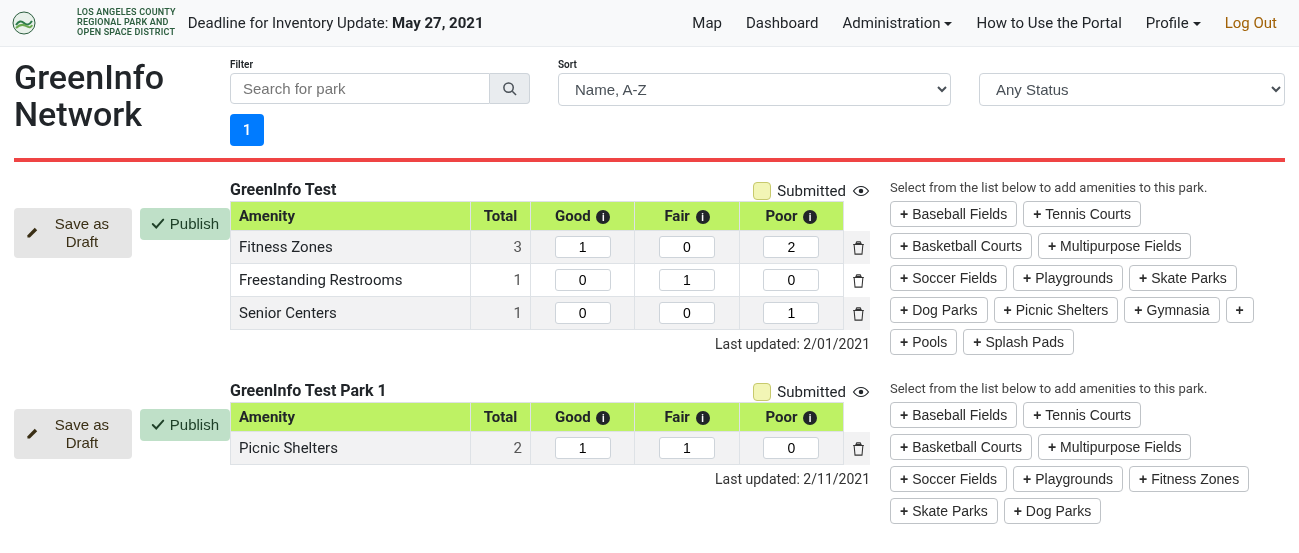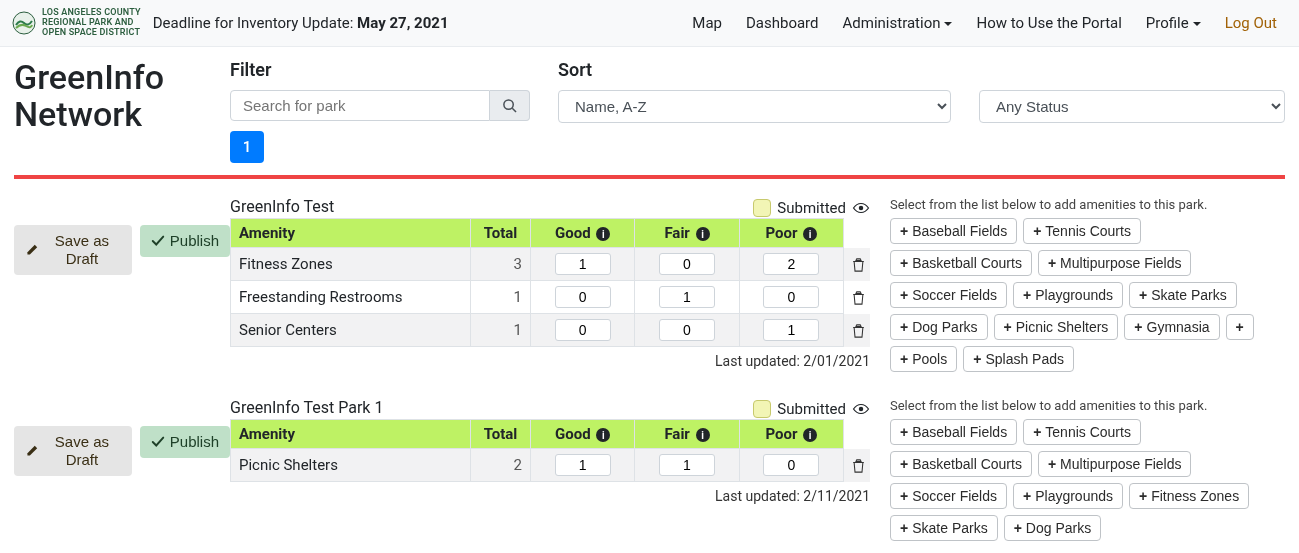--- a/index.html
+++ b/index.html
@@ -14,21 +14,21 @@
     display: flex;
     align-items: center;
     justify-content: space-between;
     padding: 8px 12px;
     background: #f8f9fa;
     border-bottom: 1px solid #e9ecef;
     font-size: 15px;
   }
   .topnav-left { display: flex; align-items: center; gap: 12px; }
   .logo-wrap { display: flex; align-items: center; gap: 6px; }
-  .logo-text { font-size: 9px; font-weight: 600; color: #2c5e3f; line-height: 1.1; letter-spacing: 0.2px;}
+  .logo-text { font-size: 9px; font-weight: 600; color: #2c5e3f; line-height: 1.1; letter-spacing: 0.2px; margin-left: 35px;}
   .logo-icon { width: 24px; height: 24px; }
   .deadline b { font-weight: 700; }
   .topnav-right { display: flex; align-items: center; gap: 4px; }
   .nav-link { padding: 6px 10px; color: #212529; text-decoration: none; cursor: pointer; }
   .nav-link.logout { color: #a16207; }
   .caret::after { content: ""; display:inline-block; margin-left:4px; vertical-align:middle;
     border-top:4px solid currentColor; border-left:4px solid transparent; border-right:4px solid transparent;}
   .page {
     padding: 12px 14px;
   }
@@ -47,22 +47,22 @@
     line-height: 1.1;
   }
   .filter-controls {
     display: grid;
     grid-template-columns: 300px 1fr 306px;
     gap: 28px;
   }
   .control-block label.section-label {
     display: block;
     font-weight: 600;
-    font-size: 18px;
-    margin-bottom: 10px;
+    font-size: 10px;
+    margin-bottom: 3px;
   }
   .input-group { display: flex; }
   .form-control {
     width: 100%;
     padding: 6px 12px;
     font-size: 15px;
     border: 1px solid #ced4da;
     border-radius: 4px;
     background: #fff;
     color:#495057;
@@ -93,21 +93,21 @@
   }
   .action-col { display:flex; gap:8px; align-items:flex-start; padding-top:28px;}
   .btn {
     display:inline-flex; align-items:center; gap:5px;
     padding: 6px 10px; font-size:15px; border-radius:4px; border:1px solid transparent;
     cursor:pointer; line-height:1.2;
   }
   .btn-save-draft { background:#e5e5e5; color:#3a2f15; }
   .btn-publish { background:#bfe0c8; color:#1e4028; }
   .park-header { display:flex; align-items:center; justify-content:space-between; }
-  .park-name { font-weight:400; font-size:16px; margin:0 0 2px; }
+  .park-name { font-weight:700; font-size:16px; margin:0 0 2px; }
   .submitted-wrap { display:flex; align-items:center; gap:6px; font-size:15px;}
   .chip-yellow {
     display:inline-block; width:18px; height:18px; border-radius:4px;
     background:#f2f5b5; border:1px solid #c7c96d;
   }
   table.amenity-table {
     width:100%; border-collapse:collapse; font-size:15px;
   }
   .amenity-table th, .amenity-table td {
     border:1px solid #dee2e6; padding:5px 8px; vertical-align:middle;

